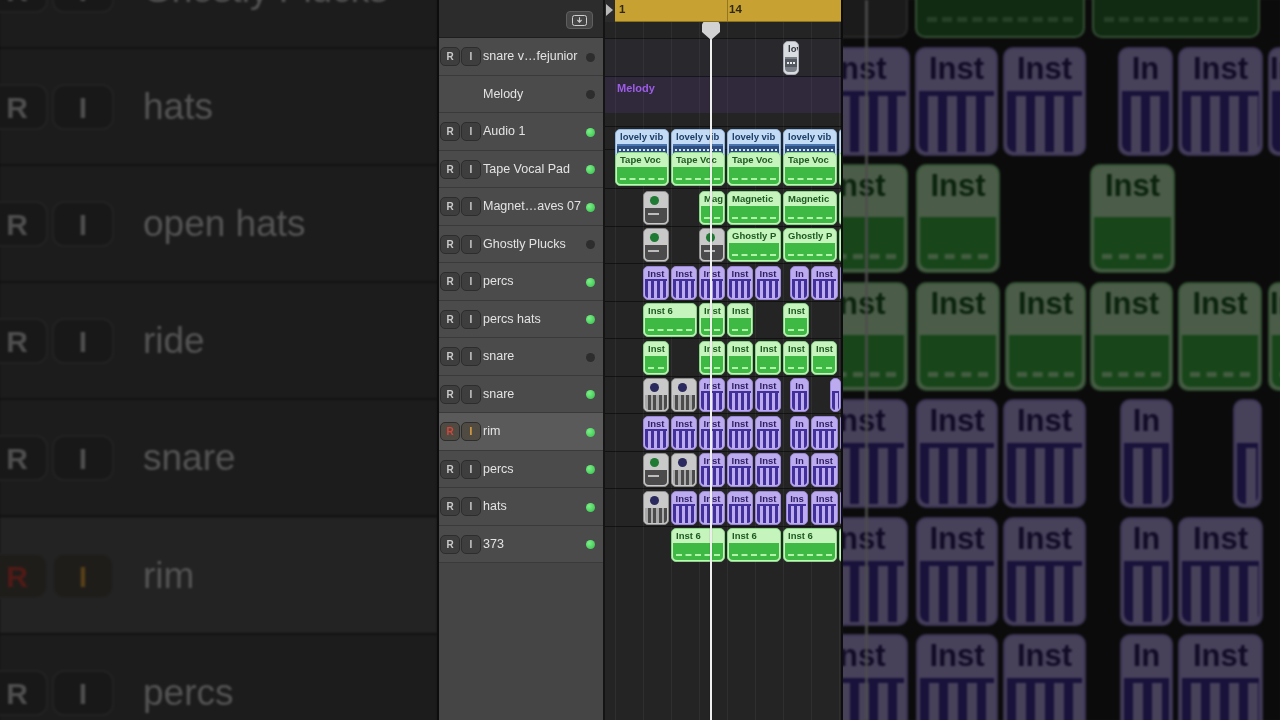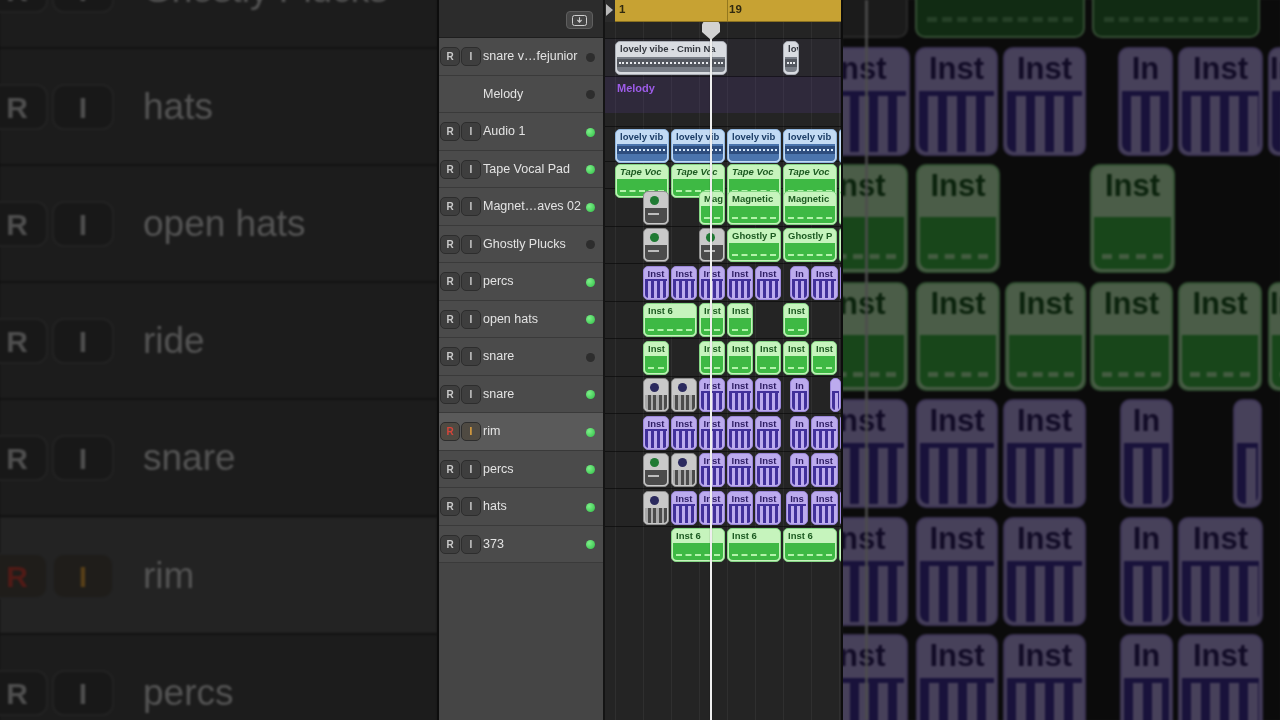--- a/index.html
+++ b/index.html
@@ -301,39 +301,39 @@
           </div>
           <div class="trow" style="top: 150.5px;">
             <div class="pill r">R</div>
             <div class="pill i">I</div>
             <div class="tname">Tape Vocal Pad</div>
             <div class="tdot green"></div>
           </div>
           <div class="trow" style="top: 188px;">
             <div class="pill r">R</div>
             <div class="pill i">I</div>
-            <div class="tname">Magnet…aves 02</div>
+            <div class="tname">Magnet…aves 07</div>
             <div class="tdot green"></div>
           </div>
           <div class="trow" style="top: 225.5px;">
             <div class="pill r">R</div>
             <div class="pill i">I</div>
             <div class="tname">Ghostly Plucks</div>
             <div class="tdot gray"></div>
           </div>
           <div class="trow" style="top: 263px;">
             <div class="pill r">R</div>
             <div class="pill i">I</div>
             <div class="tname">percs</div>
             <div class="tdot green"></div>
           </div>
           <div class="trow" style="top: 300.5px;">
             <div class="pill r">R</div>
             <div class="pill i">I</div>
-            <div class="tname">open hats</div>
+            <div class="tname">percs hats</div>
             <div class="tdot green"></div>
           </div>
           <div class="trow" style="top: 338px;">
             <div class="pill r">R</div>
             <div class="pill i">I</div>
             <div class="tname">snare</div>
             <div class="tdot gray"></div>
           </div>
           <div class="trow" style="top: 375.5px;">
             <div class="pill r">R</div>
@@ -371,31 +371,27 @@
     <div class="edge" id="mid-div"></div>
 
     <div id="arrange">
       <div id="gridv"></div>
 
       <div id="ruler">
         <div id="ruler-tri"></div>
         <div id="cycle">
           <span class="barnum" id="barnum1">1</span>
           <div id="bar17line"></div>
-          <span class="barnum" id="barnum17">19</span>
+          <span class="barnum" id="barnum17">14</span>
         </div>
       </div>
 
 
       <div id="rrows">
           <div class="rrow bg-audio" style="top: 38px;">
-            <div class="clip audio" style="left: 10px; width: 112px;">
-              <span class="lbl">lovely vibe - Cmin Na</span>
-              <div class="body"></div>
-            </div>
             <div class="clip audio" style="left: 178px; width: 16px;">
               <span class="lbl">love</span>
               <div class="body"></div>
             </div>
           </div>
           <div class="rrow bg-melody" style="top: 75.5px;">
             <span id="melody-label">Melody</span>
           </div>
           <div class="rrow bg-plain" style="top: 126px;">
             <div class="clip blue" style="left: 10px; width: 54px;">
@@ -409,21 +405,21 @@
             <div class="clip blue" style="left: 122px; width: 54px;">
               <span class="lbl">lovely vib</span>
               <div class="body"></div>
             </div>
             <div class="clip blue" style="left: 178px; width: 54px;">
               <span class="lbl">lovely vib</span>
               <div class="body"></div>
             </div>
             <div class="clip sliver-blue" style="left: 234px; width: 4px;"></div>
           </div>
-          <div class="rrow bg-plain" style="top: 161px; font-style: italic;">
+          <div class="rrow bg-plain" style="top: 149px;">
             <div class="clip green" style="left: 10px; width: 54px;">
               <span class="lbl">Tape Voc</span>
               <div class="body"></div>
             </div>
             <div class="clip green" style="left: 66px; width: 54px;">
               <span class="lbl">Tape Voc</span>
               <div class="body"></div>
             </div>
             <div class="clip green" style="left: 122px; width: 54px;">
               <span class="lbl">Tape Voc</span>

